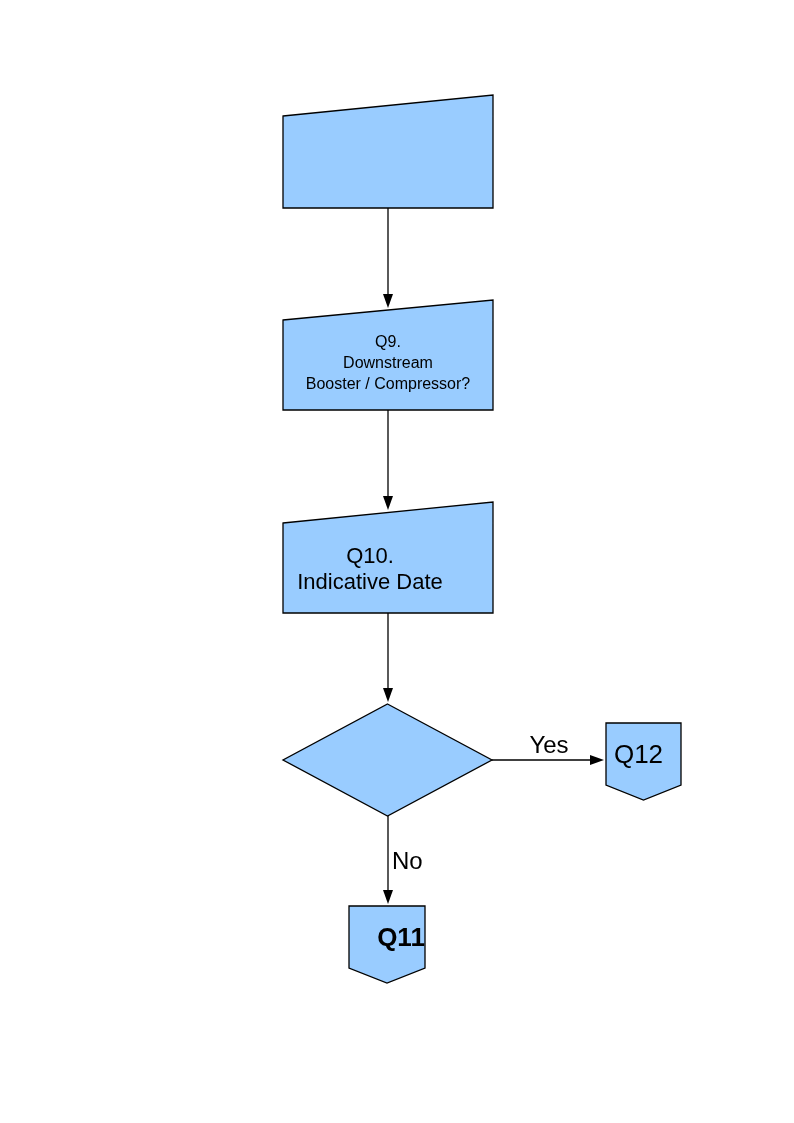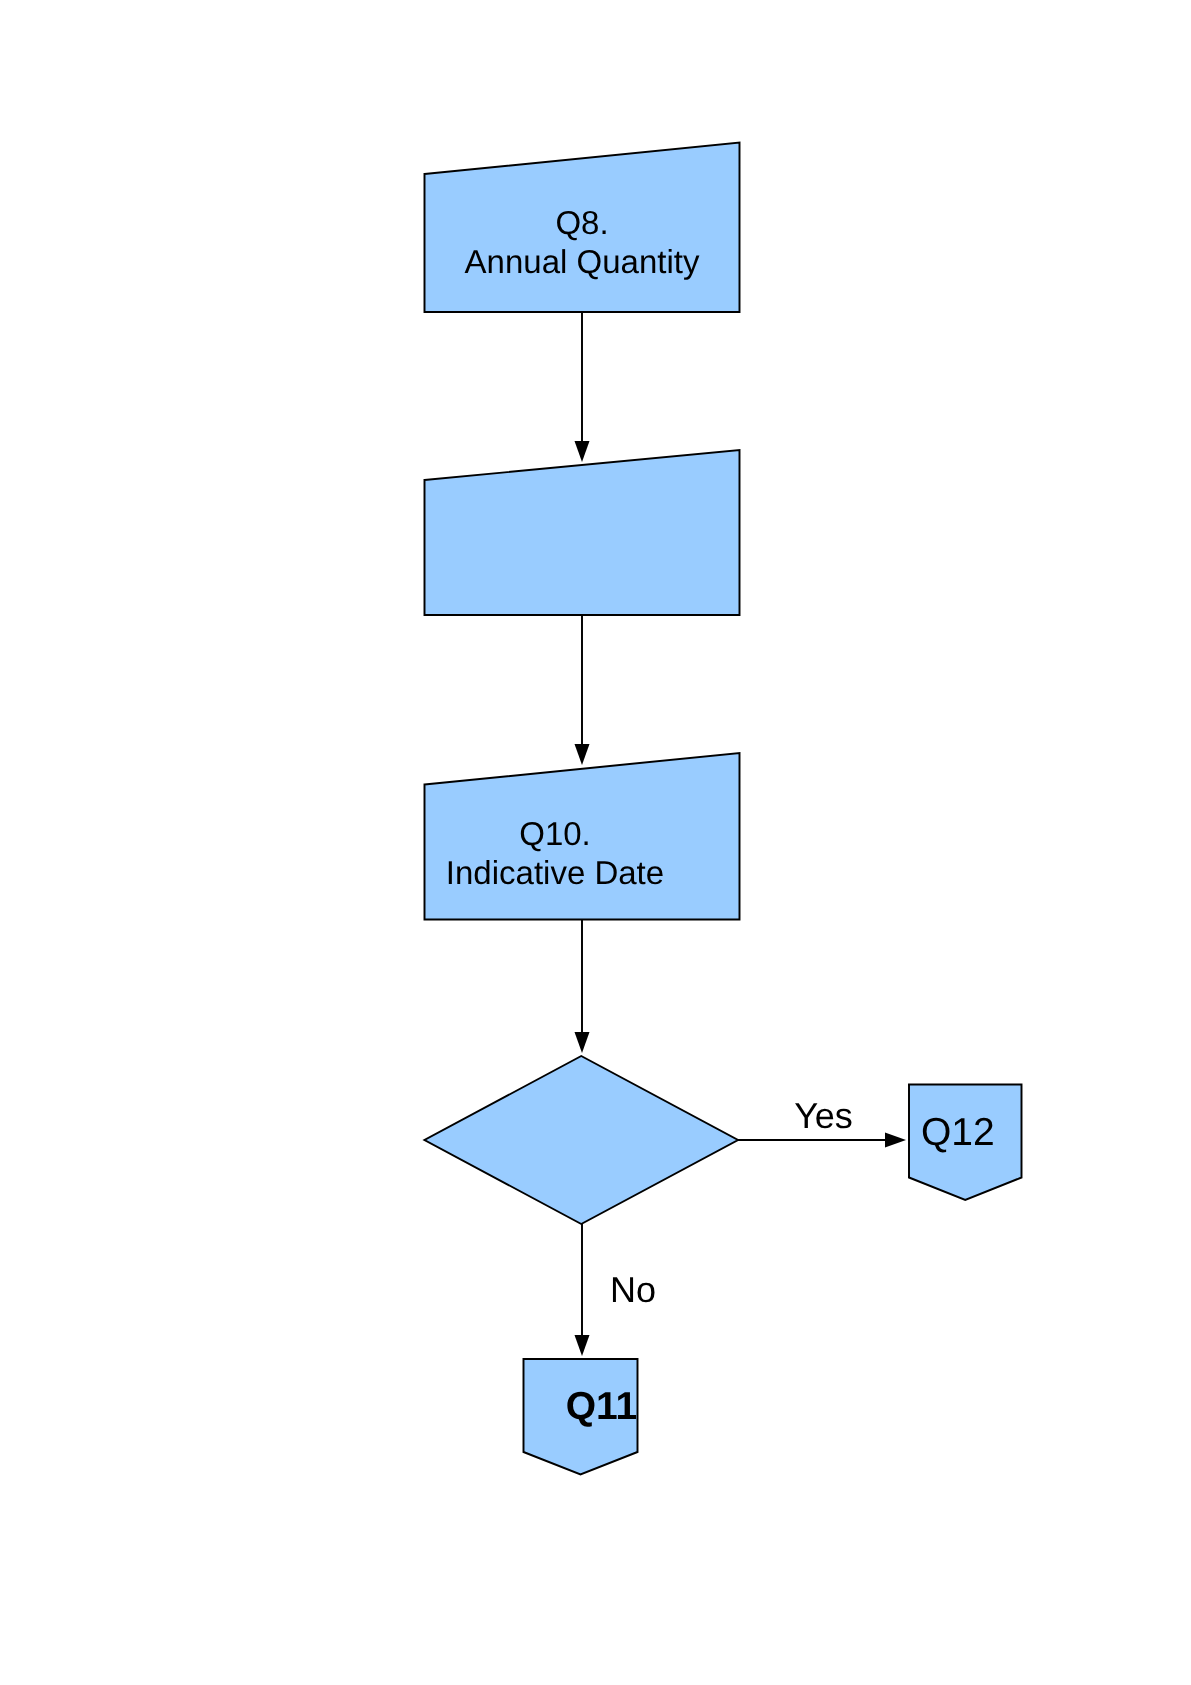--- a/index.html
+++ b/index.html
@@ -34,21 +34,20 @@
     fill: none;
   }
   .arrowhead {
     fill: #000000;
     stroke: none;
   }
   .label {
     position: absolute;
     white-space: pre-line;
     color: #000000;
-    text-align: center;
   }
   .label.center { text-align: center; }
   .q8-label, .q10-label {
     font-size: 22px;
     line-height: 26px;
   }
   .q9-label {
     font-size: 16px;
     line-height: 21px;
   }
@@ -93,23 +92,24 @@
     <line class="connector-line" x1="388" y1="613" x2="388" y2="690"></line>
     <polygon class="arrowhead" points="383,688 393,688 388,702"></polygon>
 
     <line class="connector-line" x1="492" y1="760" x2="592" y2="760"></line>
     <polygon class="arrowhead" points="590,755 590,765 604,760"></polygon>
 
     <line class="connector-line" x1="388" y1="816" x2="388" y2="892"></line>
     <polygon class="arrowhead" points="383,890 393,890 388,904"></polygon>
   </svg>
 
-  <div class="label center q8-label" style="left:283px; top:136px; width:210px;">Q8.
-Annual Quantity</div>
 
+  <div class="label center q9-label" style="left:283px; top:331px; width:210px;">Q9.
+Downstream
+Booster / Compressor?</div>
 
   <div class="label center q10-label" style="left:283px; top:543px; width:174px;">Q10.
 Indicative Date</div>
 
 
   <div class="label center connector-node-label" style="left:606px; top:739px; width:65px;">Q12</div>
 
   <div class="label center connector-node-label" style="left:363px; top:922px; width:76px;font-weight:bold;">Q11</div>
 
   <div class="label center edge-label" style="left:494px; top:733px; width:110px;">Yes</div>

